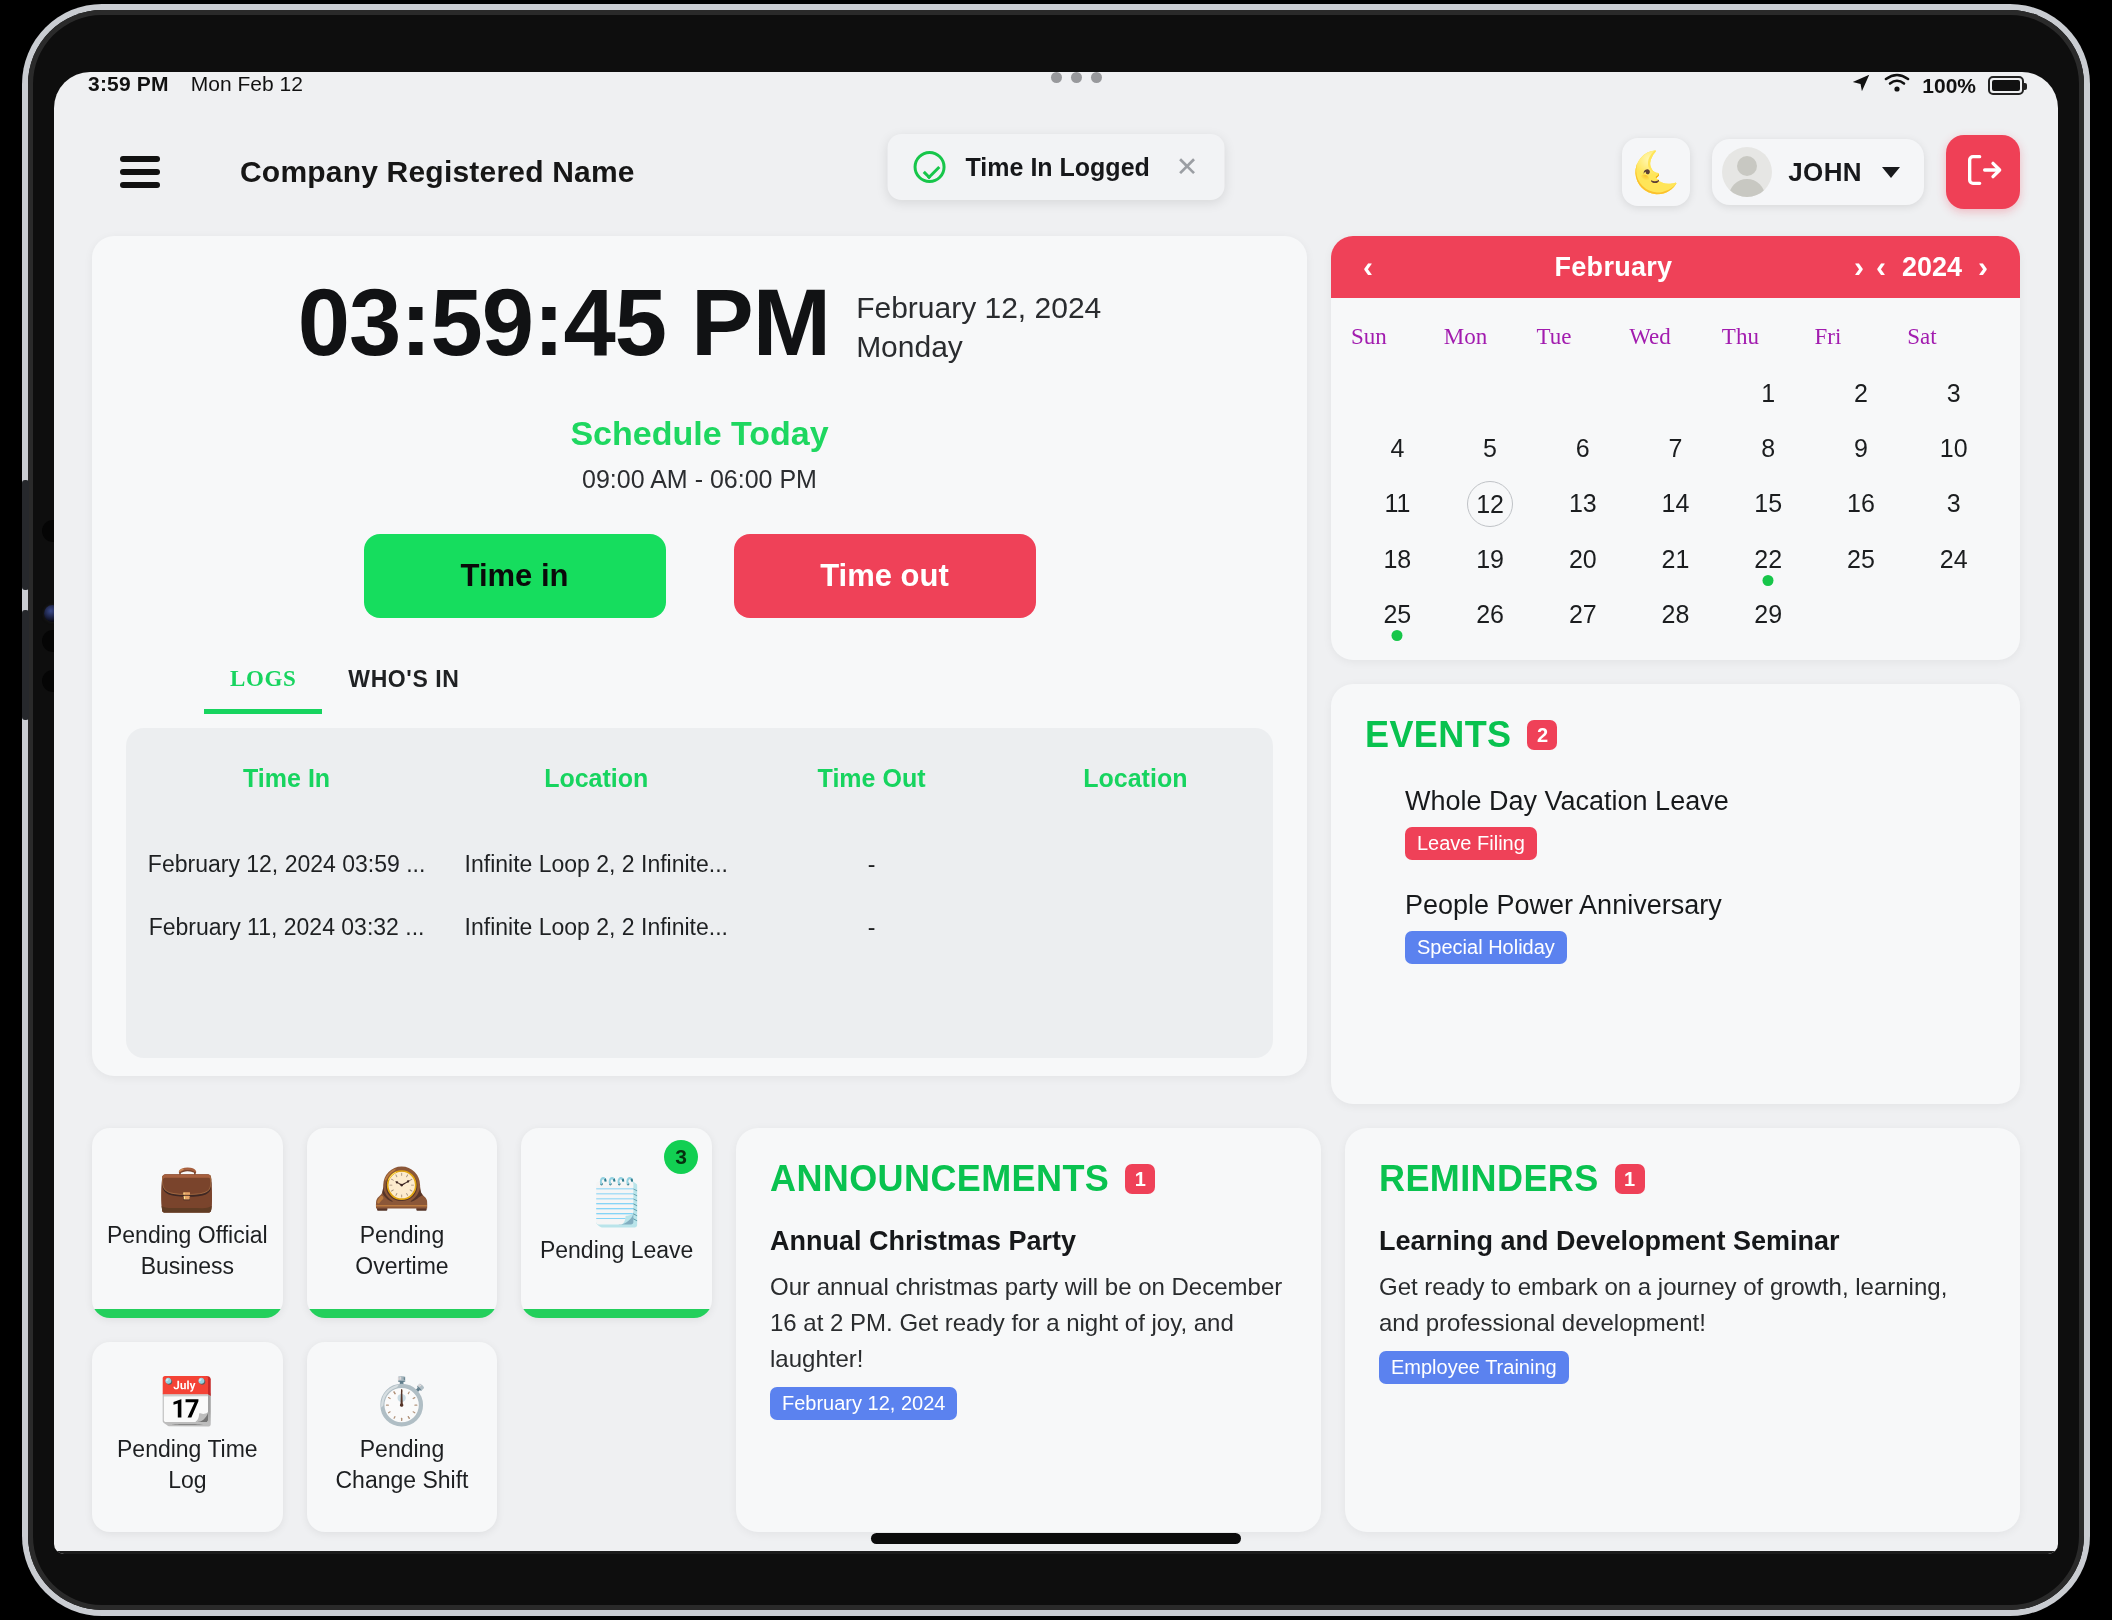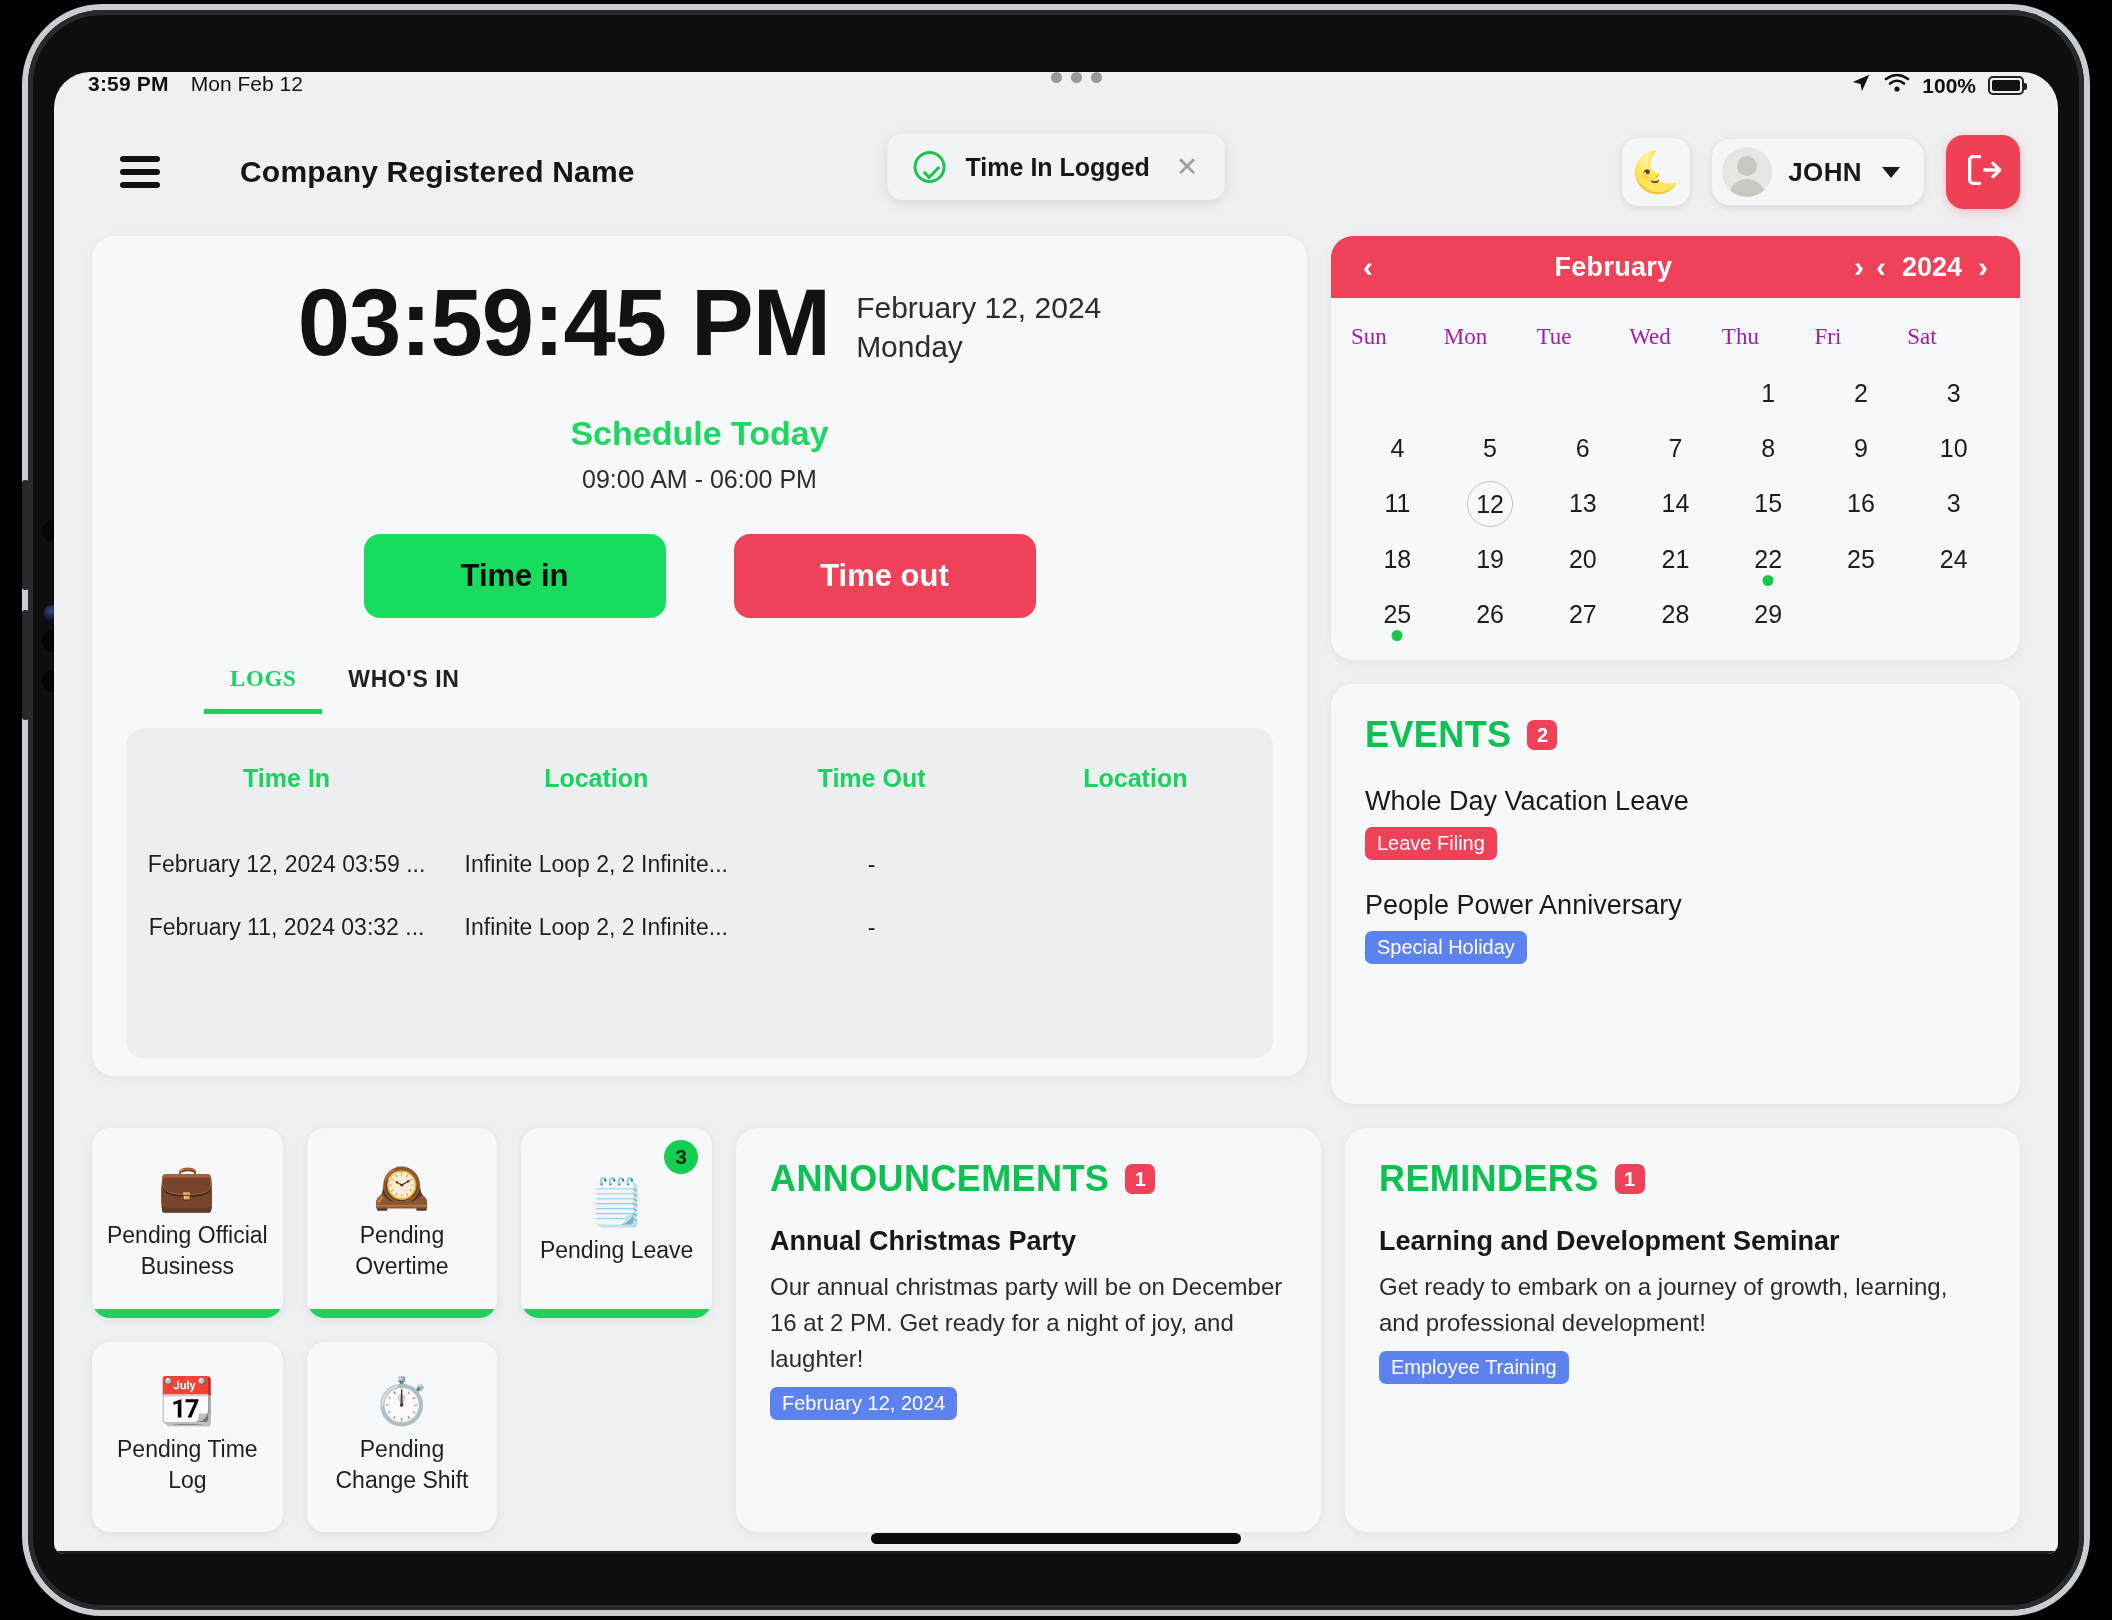--- a/index.html
+++ b/index.html
@@ -247,21 +247,21 @@
   #events-card { flex: 1; padding: 30px 34px; min-height: 420px; }
   .panel-title { display: flex; align-items: center; gap: 16px; }
   .panel-title h2 {
     font-size: 36px; font-weight: 800; color: #09c24f; letter-spacing: .4px;
   }
   .count-badge {
     background: #ef4158; color: #fff; font-size: 20px; font-weight: 700;
     min-width: 30px; height: 30px; border-radius: 7px;
     display: inline-flex; align-items: center; justify-content: center; padding: 0 7px;
   }
-  .event-item { margin-top: 30px; }
+  .event-item { margin-top: 30px; margin-left: 40px; }
   .event-name { font-size: 27px; color: #17191b; }
   .pill {
     display: inline-block; margin-top: 10px;
     font-size: 20px; color: #fff; border-radius: 7px; padding: 5px 12px;
   }
   .pill.red { background: #ef4158; }
   .pill.blue { background: #5b82ef; }
 
   
   #bottom {

